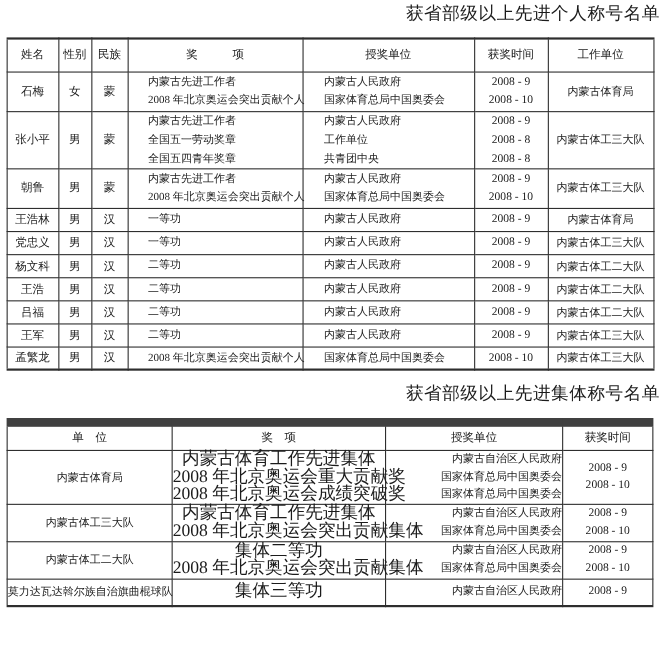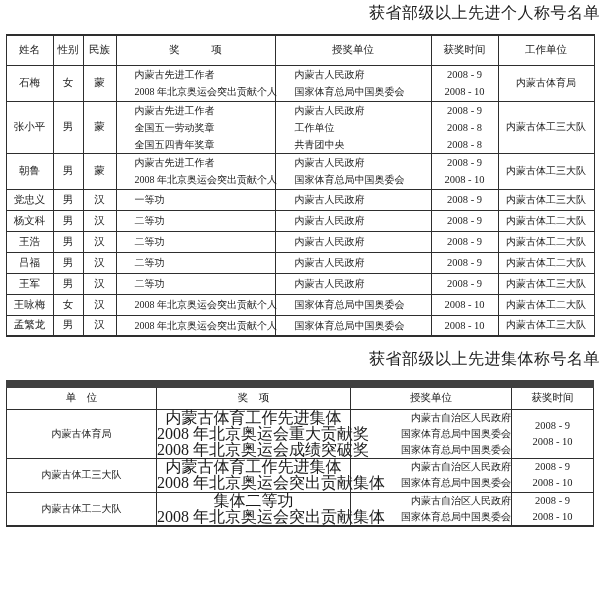--- a/index.html
+++ b/index.html
@@ -156,20 +156,35 @@
           <div class="ln">内蒙古人民政府</div>
           <div class="ln">国家体育总局中国奥委会</div>
         </td>
         <td class="c-date">
           <div class="ln">2008 - 9</div>
           <div class="ln">2008 - 10</div>
         </td>
         <td class="c-unit">内蒙古体工三大队</td>
       </tr>
       <tr class="t1-r1l">
+        <td class="c-name">王浩林</td>
+        <td>男</td>
+        <td>汉</td>
+        <td class="c-award">
+          <div class="ln">一等功</div>
+        </td>
+        <td class="c-issuer">
+          <div class="ln">内蒙古人民政府</div>
+        </td>
+        <td class="c-date">
+          <div class="ln">2008 - 9</div>
+        </td>
+        <td class="c-unit">内蒙古体育局</td>
+      </tr>
+      <tr class="t1-r1l">
         <td class="c-name">党忠义</td>
         <td>男</td>
         <td>汉</td>
         <td class="c-award">
           <div class="ln">一等功</div>
         </td>
         <td class="c-issuer">
           <div class="ln">内蒙古人民政府</div>
         </td>
         <td class="c-date">
@@ -229,35 +244,20 @@
         <td class="c-award">
           <div class="ln">二等功</div>
         </td>
         <td class="c-issuer">
           <div class="ln">内蒙古人民政府</div>
         </td>
         <td class="c-date">
           <div class="ln">2008 - 9</div>
         </td>
         <td class="c-unit">内蒙古体工三大队</td>
-      </tr>
-      <tr class="t1-r1l">
-        <td class="c-name">王咏梅</td>
-        <td>女</td>
-        <td>汉</td>
-        <td class="c-award">
-          <div class="ln">2008 年北京奥运会突出贡献个人</div>
-        </td>
-        <td class="c-issuer">
-          <div class="ln">国家体育总局中国奥委会</div>
-        </td>
-        <td class="c-date">
-          <div class="ln">2008 - 10</div>
-        </td>
-        <td class="c-unit">内蒙古体工二大队</td>
       </tr>
       <tr class="t1-r1l">
         <td class="c-name">孟繁龙</td>
         <td>男</td>
         <td>汉</td>
         <td class="c-award">
           <div class="ln">2008 年北京奥运会突出贡献个人</div>
         </td>
         <td class="c-issuer">
           <div class="ln">国家体育总局中国奥委会</div>
@@ -328,16 +328,28 @@
         </td>
         <td class="c2-issuer">
           <div class="ln">内蒙古自治区人民政府</div>
           <div class="ln">国家体育总局中国奥委会</div>
         </td>
         <td class="c2-date">
           <div class="ln">2008 - 9</div>
           <div class="ln">2008 - 10</div>
         </td>
       </tr>
+      <tr class="t2-r1l">
+        <td class="c2-unit">莫力达瓦达斡尔族自治旗曲棍球队</td>
+        <td class="c2-award">
+          <div class="ln">集体三等功</div>
+        </td>
+        <td class="c2-issuer">
+          <div class="ln">内蒙古自治区人民政府</div>
+        </td>
+        <td class="c2-date">
+          <div class="ln">2008 - 9</div>
+        </td>
+      </tr>
     </tbody>
   </table>
 
 </div>
 
 </body></html>

